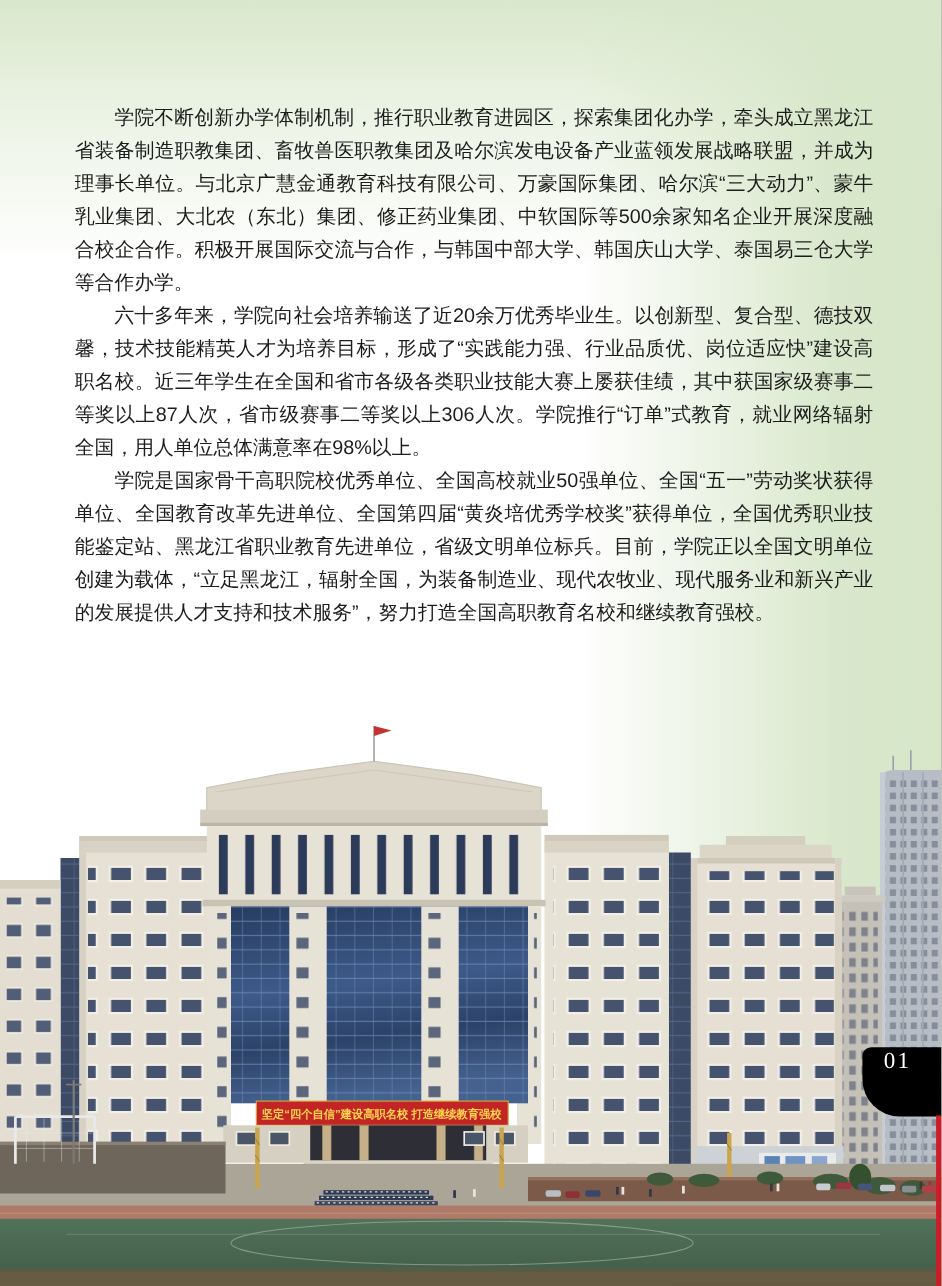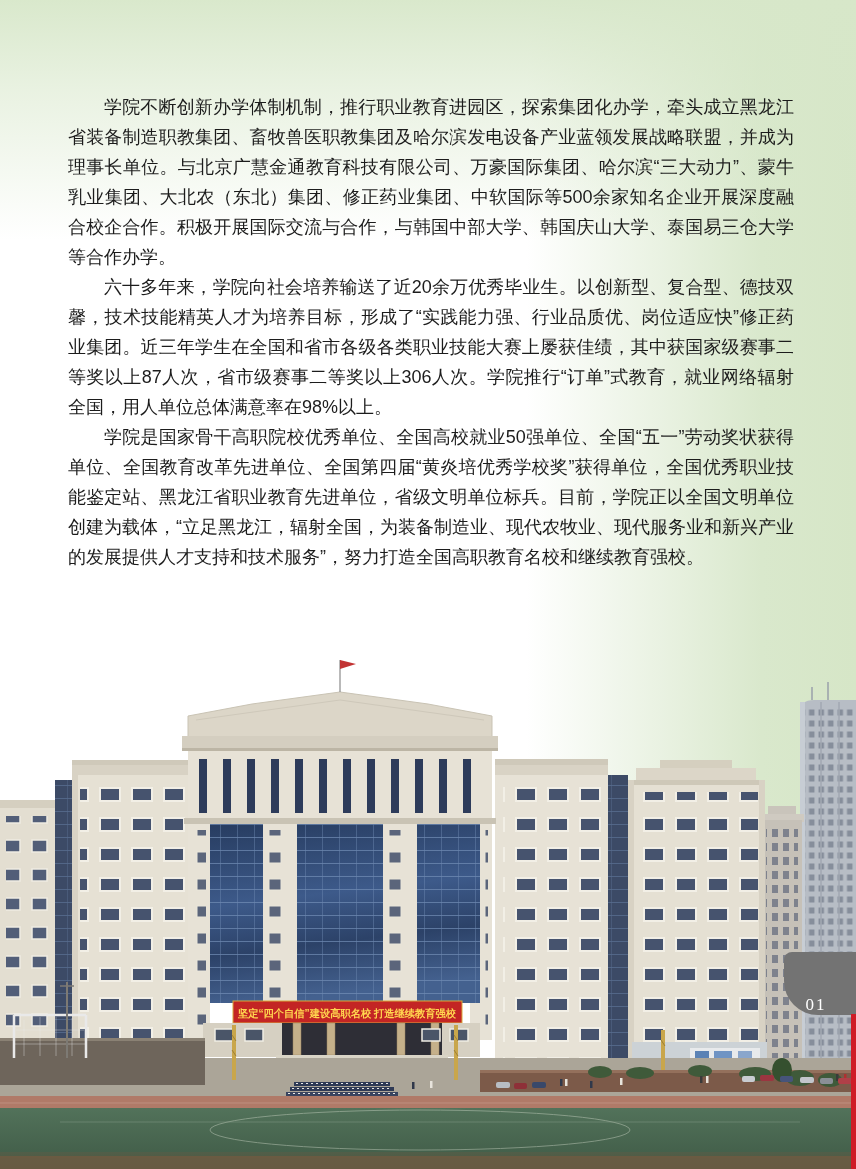--- a/index.html
+++ b/index.html
@@ -24,42 +24,42 @@
     font-size:18px;line-height:30px;
     text-align:justify;
     text-justify:inter-ideograph;
   }
   .text-block p{margin:0;text-indent:2em;}
   .photo{
     position:absolute;left:0;top:630px;width:856px;height:539px;
   }
   .page-tab{
     position:absolute;left:784px;top:952px;width:72px;height:63px;
-    background:#737373;
+    background:#000000;
     border-radius:8px 0 0 34px;
     color:#ffffff;
     font-family:"Liberation Serif","DejaVu Serif",serif;
-    font-size:17px;letter-spacing:2px;
-    display:flex;align-items:flex-end;justify-content:center;
+    font-size:21px;letter-spacing:2px;
+    display:flex;align-items:flex-start;justify-content:center;
     padding-right:8px;box-sizing:border-box;
   }
   .edge-strip{
     position:absolute;left:851px;top:1014px;width:5px;height:155px;
     background:#cf1b26;
   }
 </style>
 </head>
 <body>
 
 <div class="page">
   <div class="bg-wash"></div>
 
   <div class="text-block">
     <p>学院不断创新办学体制机制，推行职业教育进园区，探索集团化办学，牵头成立黑龙江省装备制造职教集团、畜牧兽医职教集团及哈尔滨发电设备产业蓝领发展战略联盟，并成为理事长单位。与北京广慧金通教育科技有限公司、万豪国际集团、哈尔滨“三大动力”、蒙牛乳业集团、大北农（东北）集团、修正药业集团、中软国际等500余家知名企业开展深度融合校企合作。积极开展国际交流与合作，与韩国中部大学、韩国庆山大学、泰国易三仓大学等合作办学。</p>
-    <p>六十多年来，学院向社会培养输送了近20余万优秀毕业生。以创新型、复合型、德技双馨，技术技能精英人才为培养目标，形成了“实践能力强、行业品质优、岗位适应快”修正药业集团。近三年学生在全国和省市各级各类职业技能大赛上屡获佳绩，其中获国家级赛事二等奖以上87人次，省市级赛事二等奖以上306人次。学院推行“订单”式教育，就业网络辐射全国，用人单位总体满意率在98%以上。</p>
+    <p>六十多年来，学院向社会培养输送了近20余万优秀毕业生。以创新型、复合型、德技双馨，技术技能精英人才为培养目标，形成了“实践能力强、行业品质优、岗位适应快”建设高职名校。近三年学生在全国和省市各级各类职业技能大赛上屡获佳绩，其中获国家级赛事二等奖以上87人次，省市级赛事二等奖以上306人次。学院推行“订单”式教育，就业网络辐射全国，用人单位总体满意率在98%以上。</p>
     <p>学院是国家骨干高职院校优秀单位、全国高校就业50强单位、全国“五一”劳动奖状获得单位、全国教育改革先进单位、全国第四届“黄炎培优秀学校奖”获得单位，全国优秀职业技能鉴定站、黑龙江省职业教育先进单位，省级文明单位标兵。目前，学院正以全国文明单位创建为载体，“立足黑龙江，辐射全国，为装备制造业、现代农牧业、现代服务业和新兴产业的发展提供人才支持和技术服务”，努力打造全国高职教育名校和继续教育强校。</p>
   </div>
 
   <svg class="photo" viewBox="0 0 856 539">
     <defs>
       <linearGradient id="grad-glass" x1="0" y1="0" x2="0.18" y2="1">
         <stop offset="0" stop-color="#273c60"></stop>
         <stop offset="0.45" stop-color="#3d5a8a"></stop>
         <stop offset="0.72" stop-color="#2c4268"></stop>
         <stop offset="1" stop-color="#44618f"></stop>

